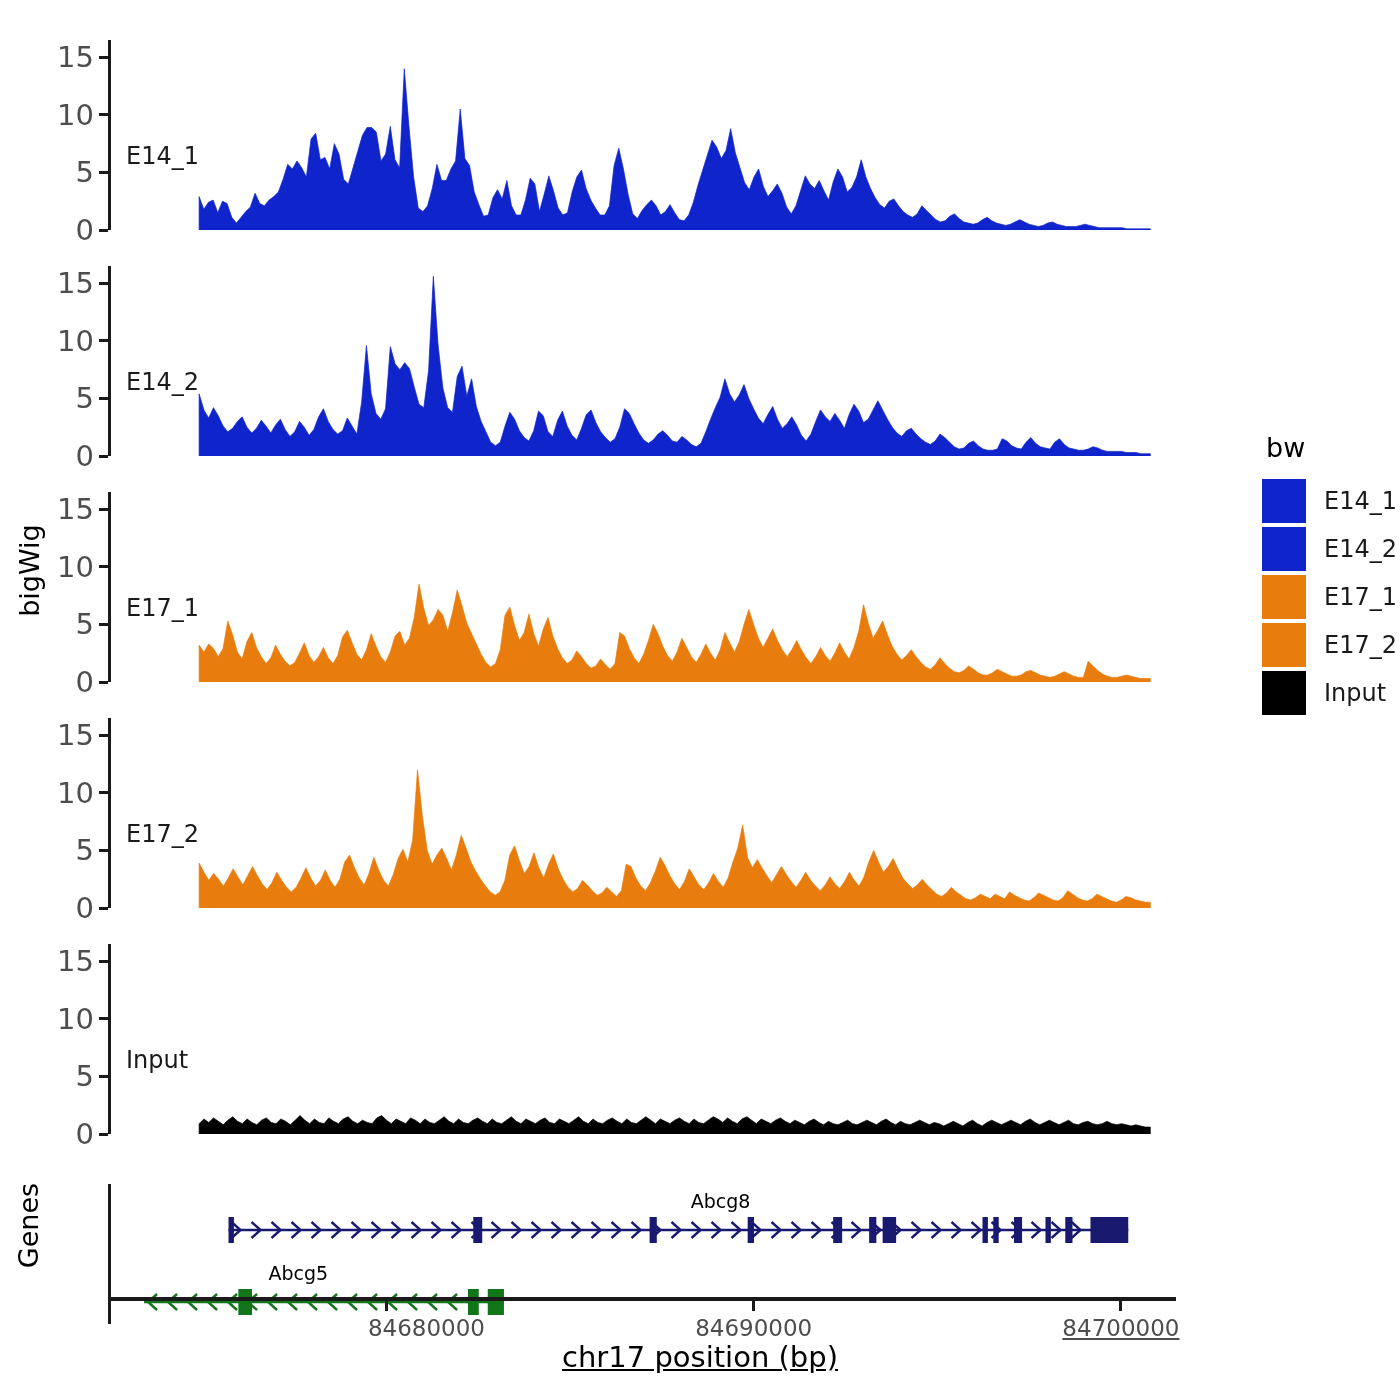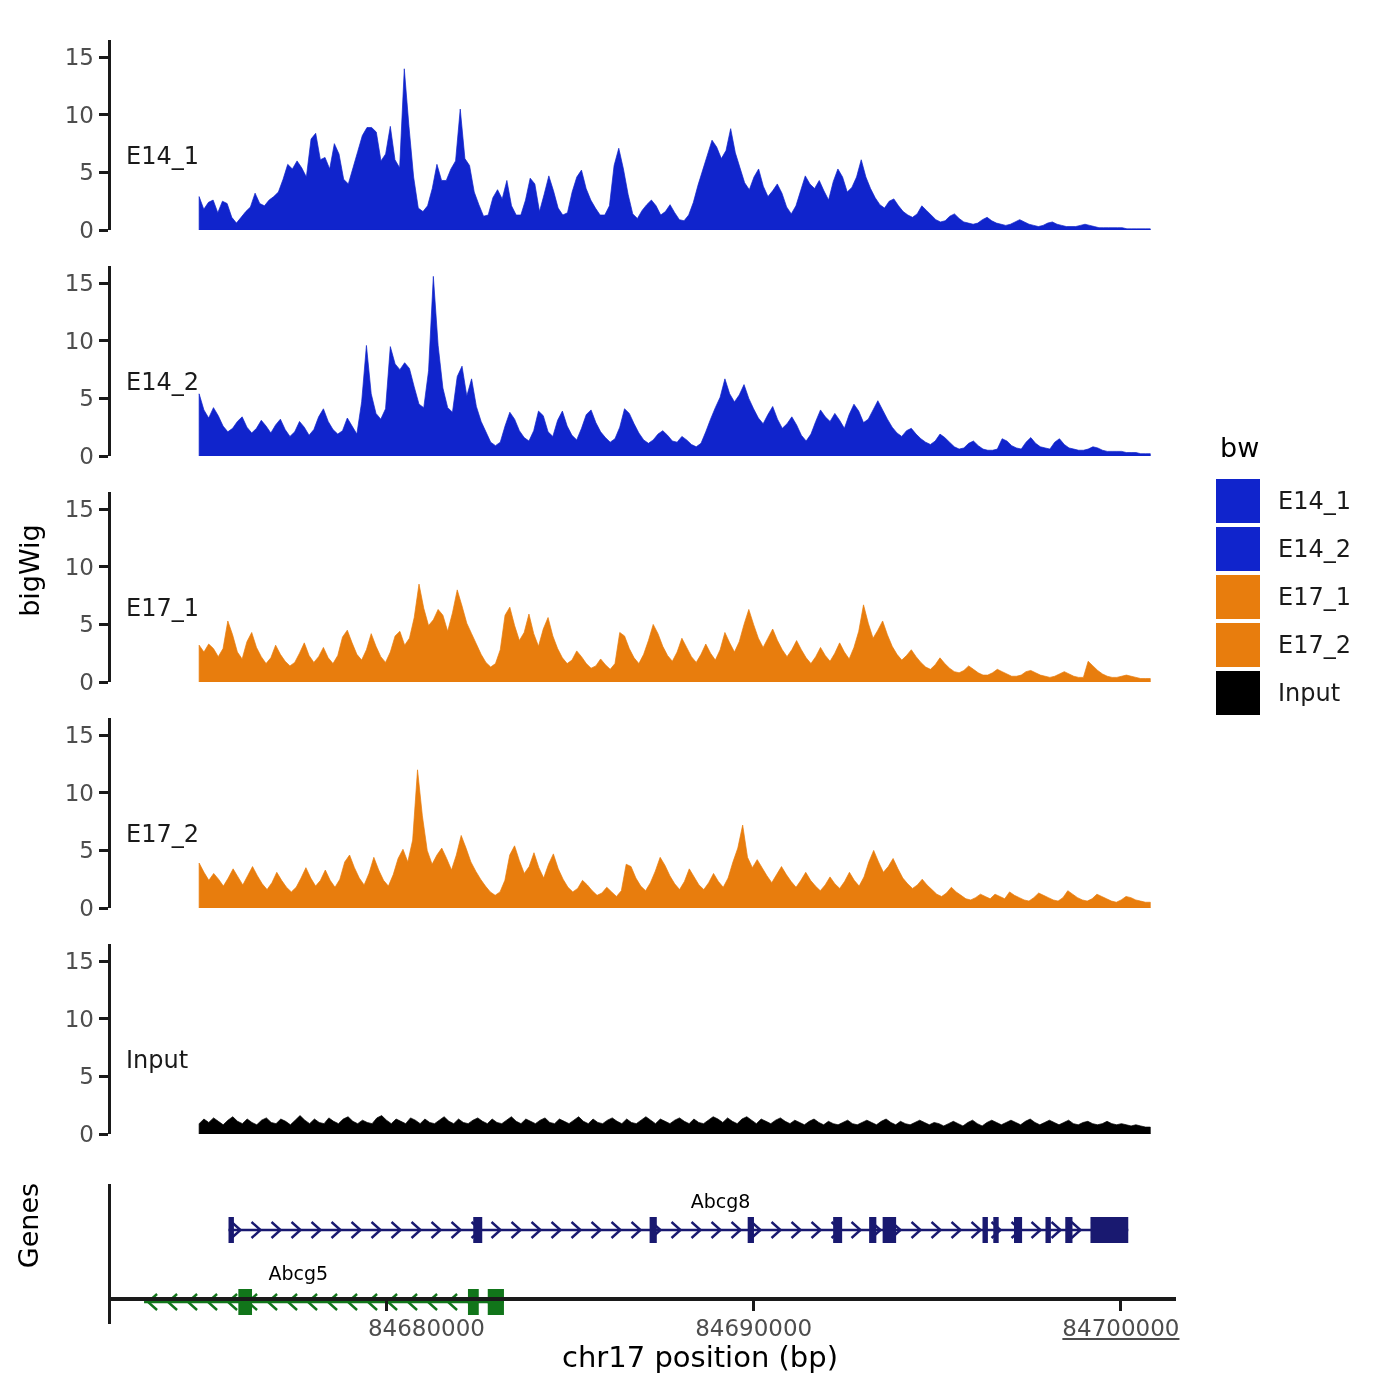--- a/index.html
+++ b/index.html
@@ -28,39 +28,39 @@
   .panel .axis-line{
     position:absolute;left:0;top:0;width:3px;height:100%;background:#1a1a1a;
   }
   .tick{
     position:absolute;right:100%;height:0;width:0;
   }
   .tick .tmark{
     position:absolute;left:-9px;top:-1.5px;width:9px;height:3px;background:#1a1a1a;
   }
   .tick .tlab{
-    position:absolute;right:14px;top:-14px;font-size:23px;color:#4d4d4d;
+    position:absolute;right:14px;top:-14px;font-size:29px;color:#4d4d4d;
     white-space:nowrap;text-align:center;line-height:28px;
   }
   .strip-label{
     position:absolute;font-size:24px;color:#1a1a1a;white-space:nowrap;
   }
   .track-area{position:absolute;left:3px;top:0;bottom:0;right:0;overflow:visible;}
   .track-area svg{display:block;}
 
   
   .genes-panel{position:absolute;}
   .genes-panel .axis-line{position:absolute;left:0;top:0;width:3px;height:100%;background:#1a1a1a;}
 
   
   .xaxis-line{position:absolute;height:4px;background:#1a1a1a;}
   .xtick{position:absolute;width:3px;height:10px;background:#1a1a1a;}
   .xtlab{position:absolute;font-size:23px;color:#4d4d4d;white-space:nowrap;
          transform:translateX(-50%);}
-  .xtitle{position:absolute;width:100%;text-align:center;font-size:29px;color:#000;}
+  .xtitle{position:absolute;width:100%;text-align:center;font-size:29px;color:#000;text-decoration:underline;}
 
   
   .legend{position:absolute;}
   .legend-title{font-size:27px;color:#000;margin:0 0 14px 4px;}
   .legend-row{display:flex;align-items:center;height:48px;}
   .legend-key{width:44px;height:44px;flex:0 0 44px;}
   .legend-text{font-size:24px;color:#1a1a1a;margin-left:18px;white-space:nowrap;}
 </style>
 </head>
 <body>
@@ -302,21 +302,21 @@
       <div class="xtlab" style="left: 386.431px; top: 1315px; margin-left: 40px;">84680000</div>
       <div class="xtick" style="left: 752.172px; top: 1301px;"></div>
       <div class="xtlab" style="left: 753.672px; top: 1315px;">84690000</div>
       <div class="xtick" style="left: 1119.41px; top: 1301px;"></div>
       <div class="xtlab" style="left: 1120.91px; top: 1315px; text-decoration: underline;">84700000</div>
     </div>
   <div class="xtitle" style="left:0;top:1340px;">
     <span>chr17 position (bp)</span>
   </div>
 
-  <div class="legend" style="left:1208px;top:432px;padding-left:8px;">
+  <div class="legend" style="left:1254px;top:432px;padding-left:8px;">
     <div class="legend-title">bw</div>
     <div id="legend-items">
         <div class="legend-row">
           <div class="legend-key" style="background: rgb(16, 36, 204);"></div>
           <div class="legend-text">E14_1</div>
         </div>
         <div class="legend-row">
           <div class="legend-key" style="background: rgb(16, 36, 204);"></div>
           <div class="legend-text">E14_2</div>
         </div>

